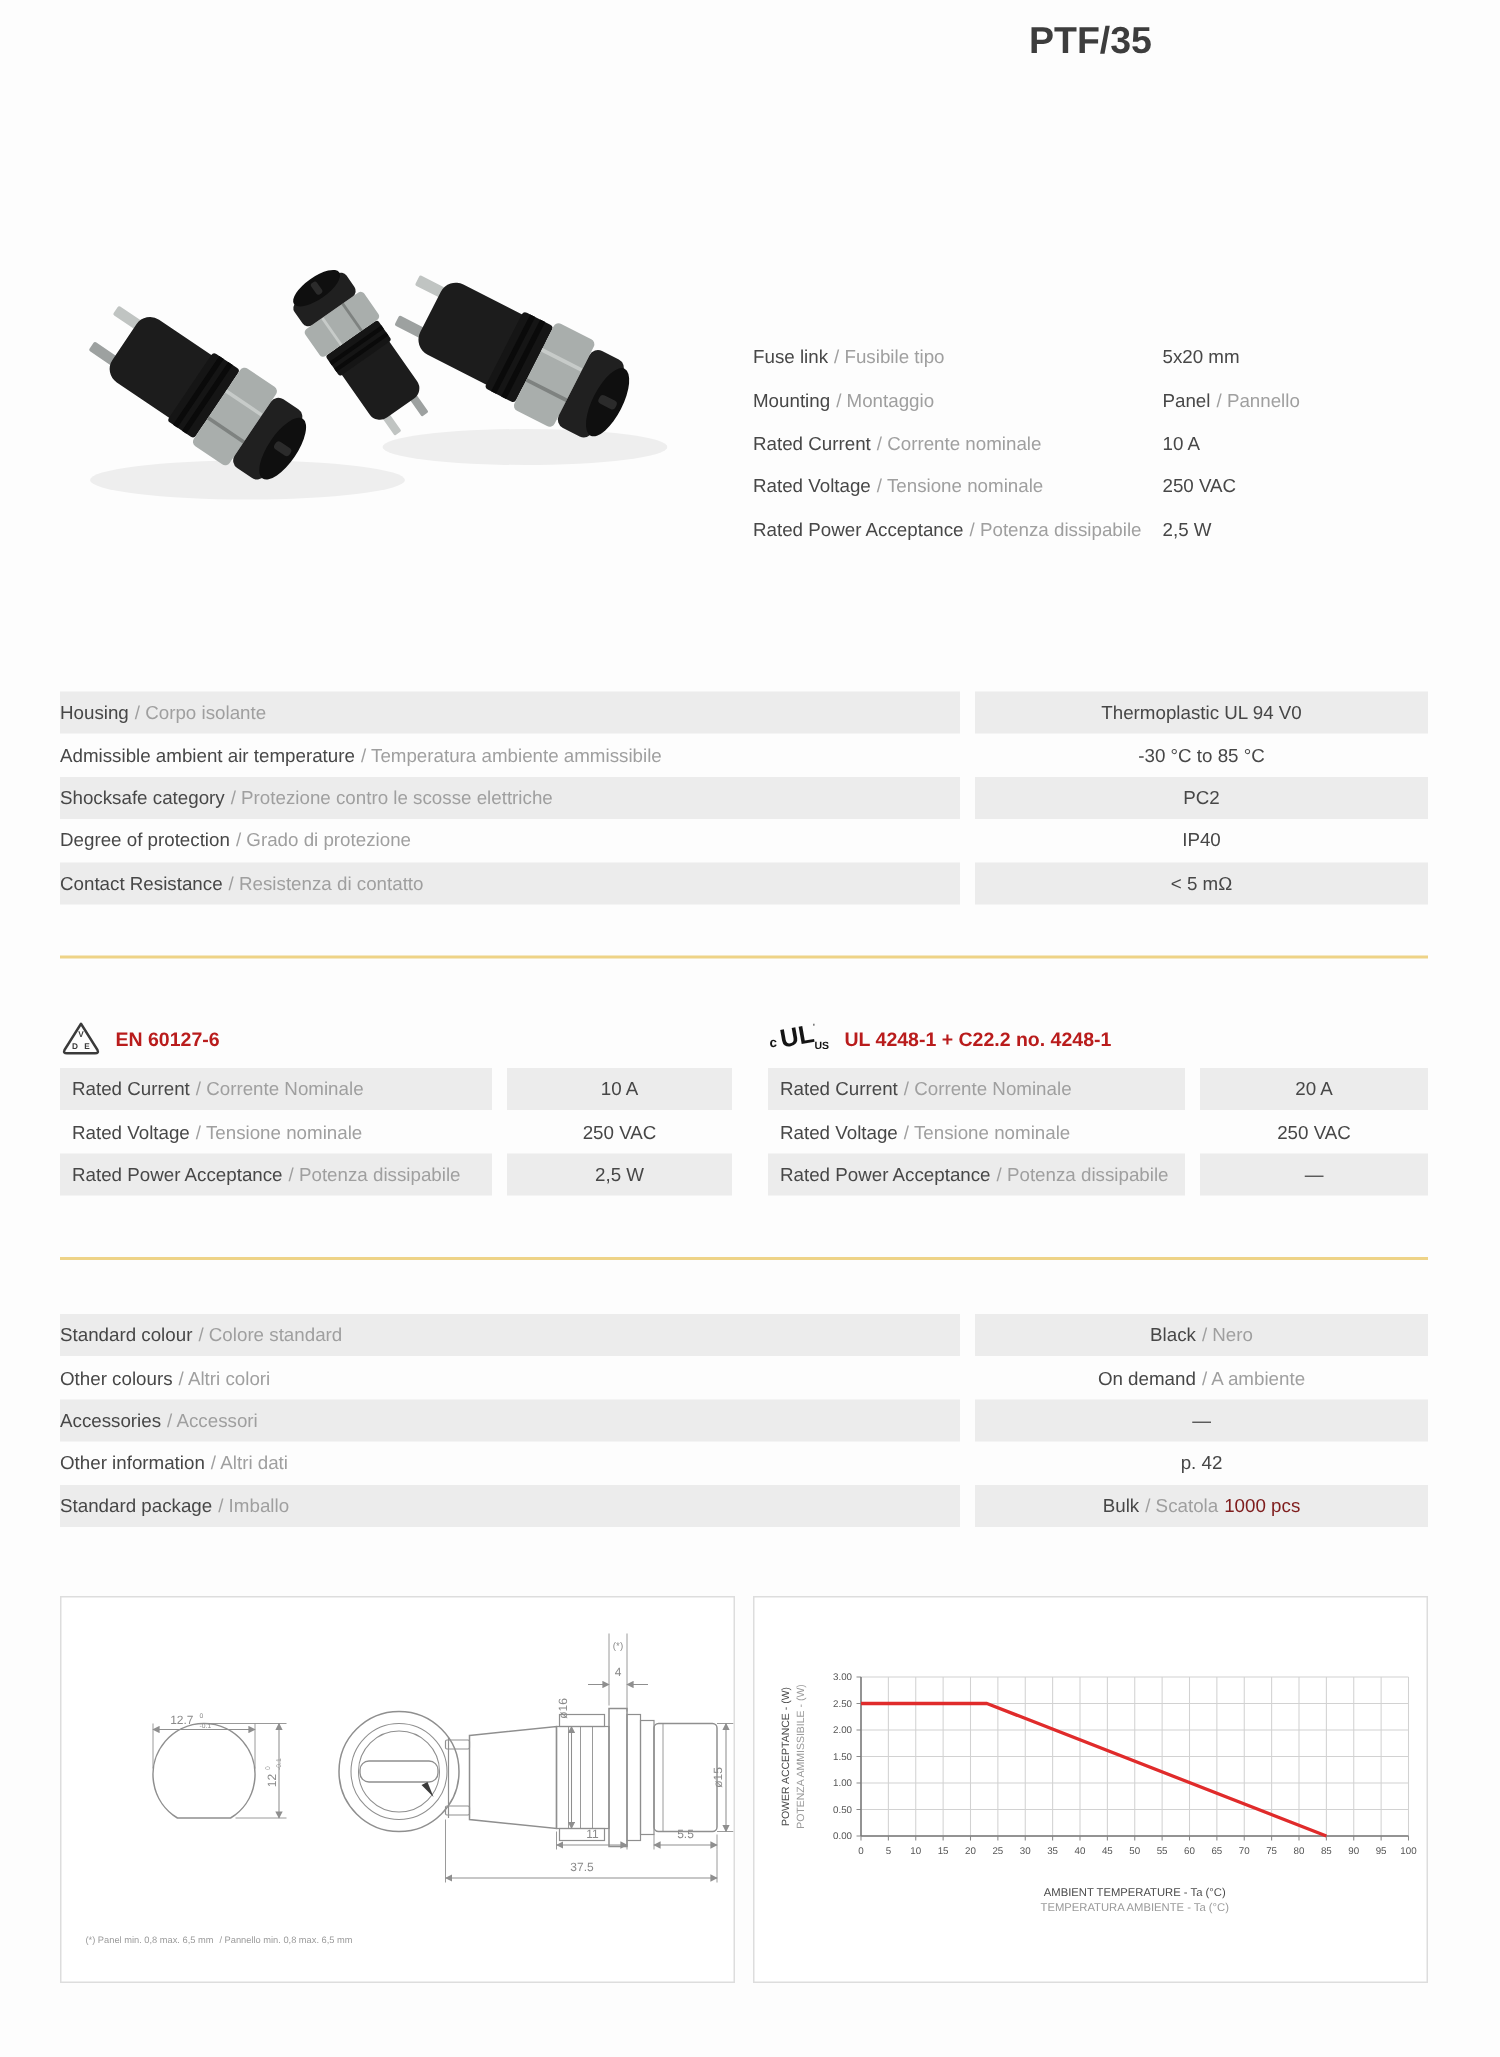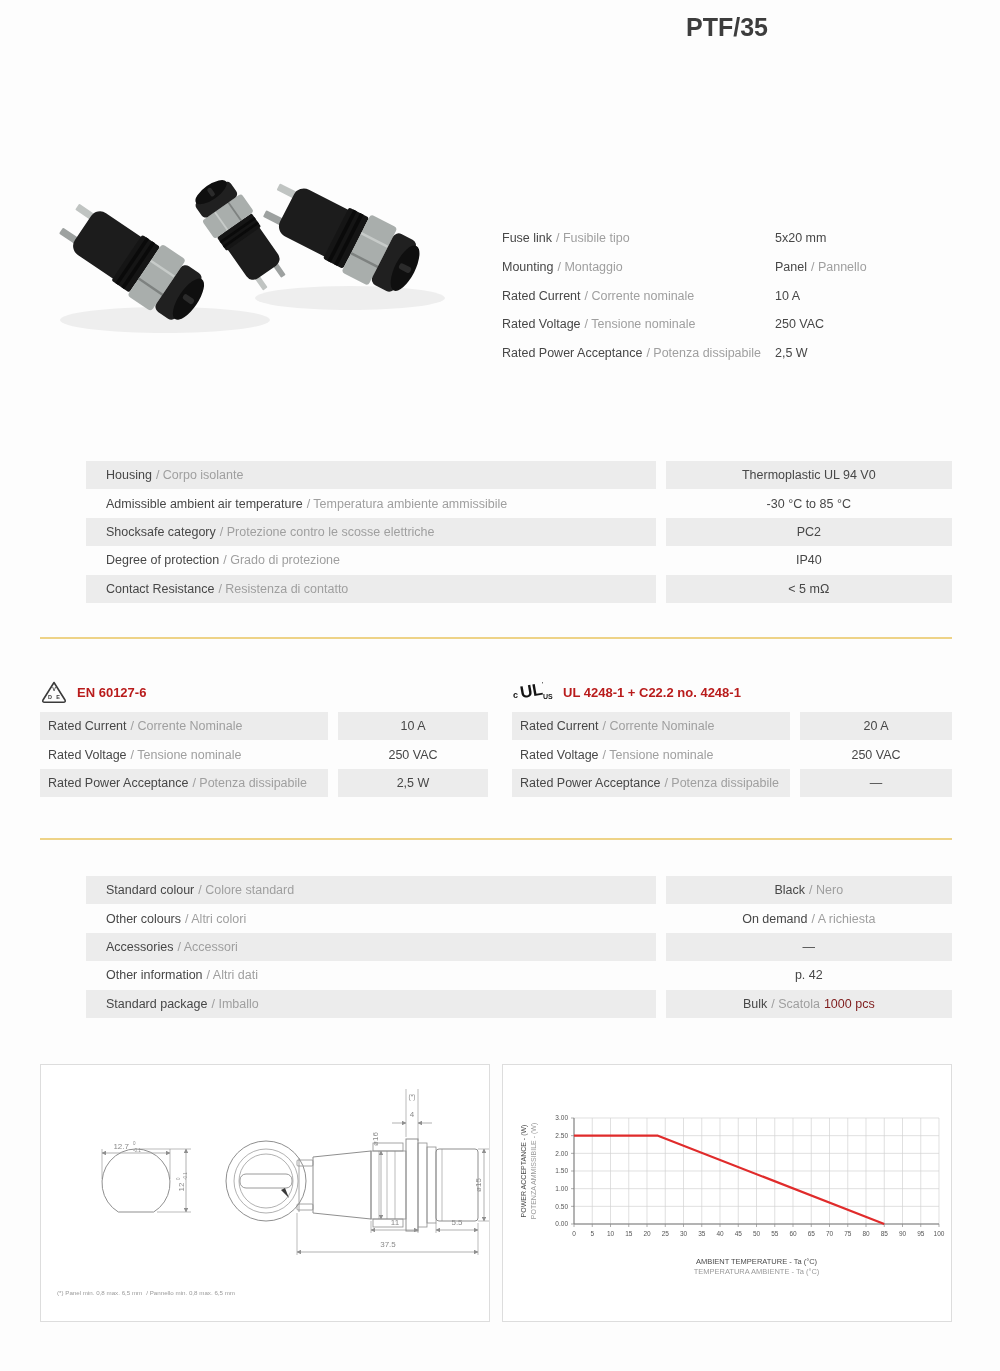--- a/index.html
+++ b/index.html
@@ -12,22 +12,22 @@
   
   .speclist{position:absolute;left:502px;top:208px;width:450px;font-size:12.5px;margin-top:16px;}
   .srow{display:flex;height:28.7px;align-items:center;}
   .srow .slabel{width:273px;}
   .srow .svalue{flex:1;}
   
   .dtable{position:absolute;left:40px;width:912px;font-size:12.5px;}
   .trow{display:flex;height:28.4px;align-items:center;}
   .trow:nth-child(odd){ --bg:#ececec; }
   .trow:nth-child(even){ --bg:transparent; }
-  .trow .c1{width:600px;height:100%;display:flex;align-items:center;padding-left:20px;
-            box-sizing:border-box;background:var(--bg);margin-left:46px;}
+  .trow .c1{width:600px;height:100%;display:flex;align-items:center;padding-left:0;
+            box-sizing:border-box;background:var(--bg);}
   .trow .gap{width:10px;height:100%;}
   .trow .c2{width:302px;height:100%;display:flex;align-items:center;justify-content:center;
             background:var(--bg);}
   .divider{position:absolute;left:40px;width:912px;height:2px;background:#eed387;}
   
   .cert{position:absolute;top:672px;font-size:12.5px;}
   .certL{left:40px;width:448px;} .certR{left:512px;width:440px;}
   .certhead{height:40px;display:flex;align-items:center;gap:9px;font-size:13px;
             font-weight:bold;color:#b91c1c;}
   .crow{display:flex;height:28.4px;align-items:center;}
@@ -258,21 +258,21 @@
         </div>
     </div>
     <div class="trow">
       <div class="c1">
           <span class="en">Other colours</span>
           <span class="it">/ Altri colori</span>
         </div>
         <div class="gap"></div>
       <div class="c2">
           <span class="en">On demand</span>
-          <span class="it">/ A richiesta</span>
+          <span class="it">/ A ambiente</span>
         </div>
     </div>
     <div class="trow">
       <div class="c1">
           <span class="en">Accessories</span>
           <span class="it">/ Accessori</span>
         </div>
         <div class="gap"></div>
       <div class="c2">
           <span class="en">—</span>

